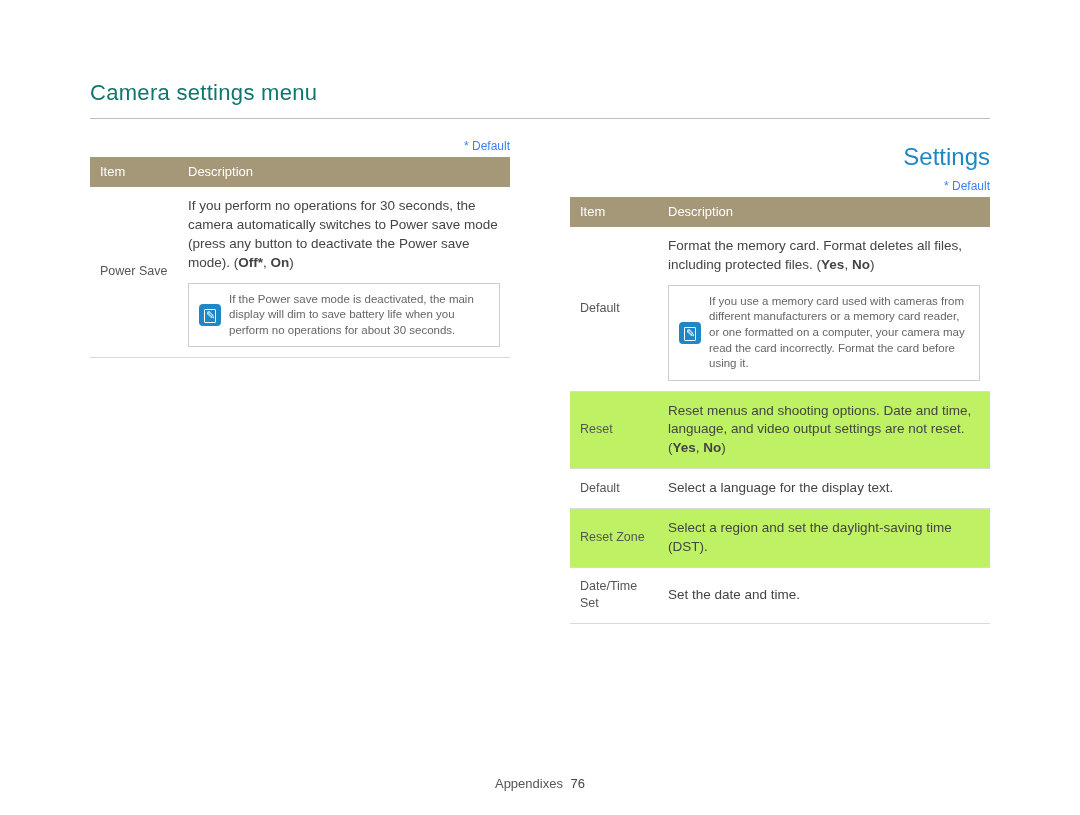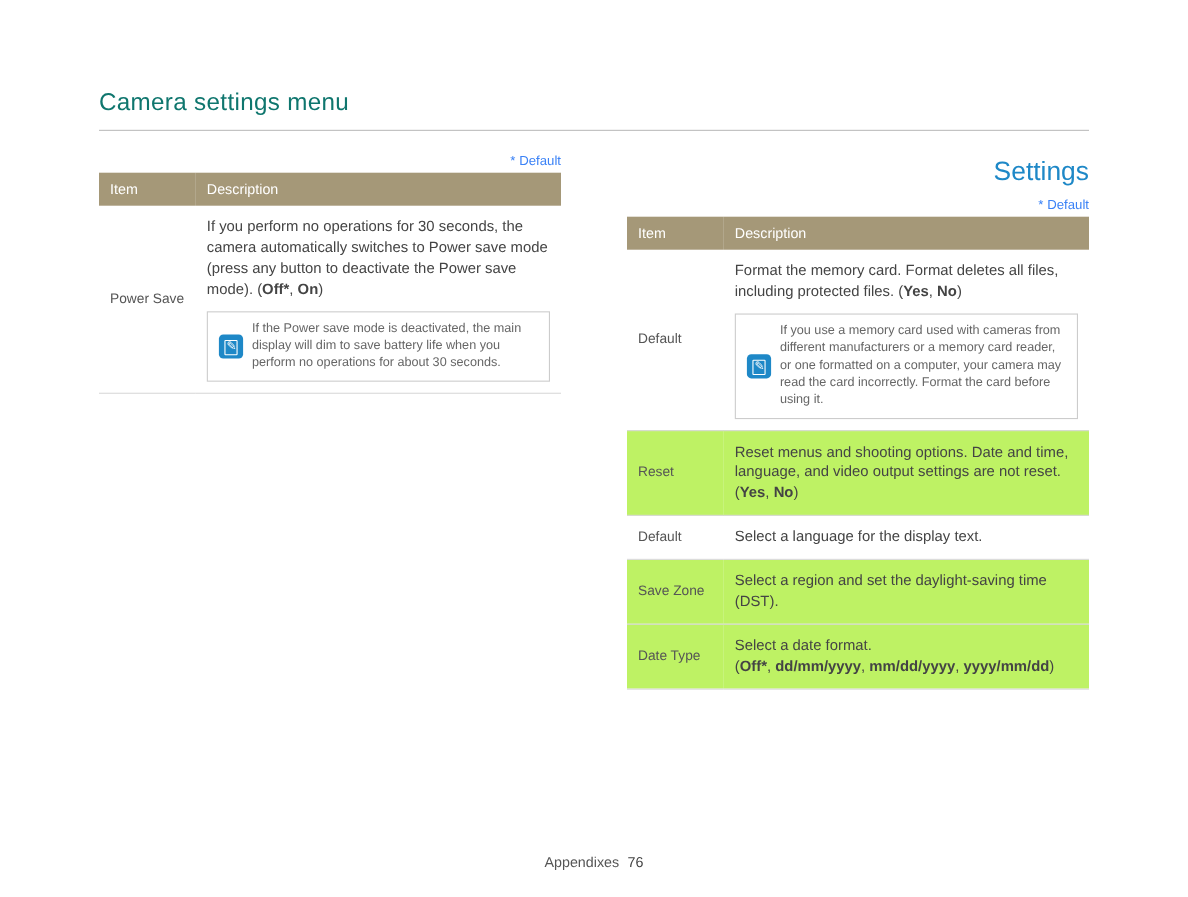--- a/index.html
+++ b/index.html
@@ -179,28 +179,26 @@
             <td class="item">Reset</td>
             <td>
               <span>Reset menus and shooting options. Date and time, language, and video output settings are not reset. (</span><span class="opts"><b>Yes</b><span class="sep">, </span><b>No</b></span><span>)</span>
             </td>
           </tr>
           <tr>
             <td class="item">Default</td>
             <td>Select a language for the display text.</td>
           </tr>
           <tr class="alt">
-            <td class="item">Save Zone</td>
+            <td class="item">Reset Zone</td>
             <td>Select a region and set the daylight-saving time (DST).</td>
           </tr>
-          <tr class="alt">
-            <td class="item">Date Type</td>
-            <td>
-              <span>Select a date format.<br>(</span><span class="opts"><b>Off*</b><span class="sep">, </span><b>dd/mm/yyyy</b><span class="sep">, </span><b>mm/dd/yyyy</b><span class="sep">, </span><b>yyyy/mm/dd</b></span><span>)</span>
-            </td>
+          <tr>
+            <td class="item">Date/Time Set</td>
+            <td>Set the date and time.</td>
           </tr>
         </tbody>
       </table>
     </div>
 
   </div>
 </div>
 
 <div class="footer">
   <span>Appendixes</span>

